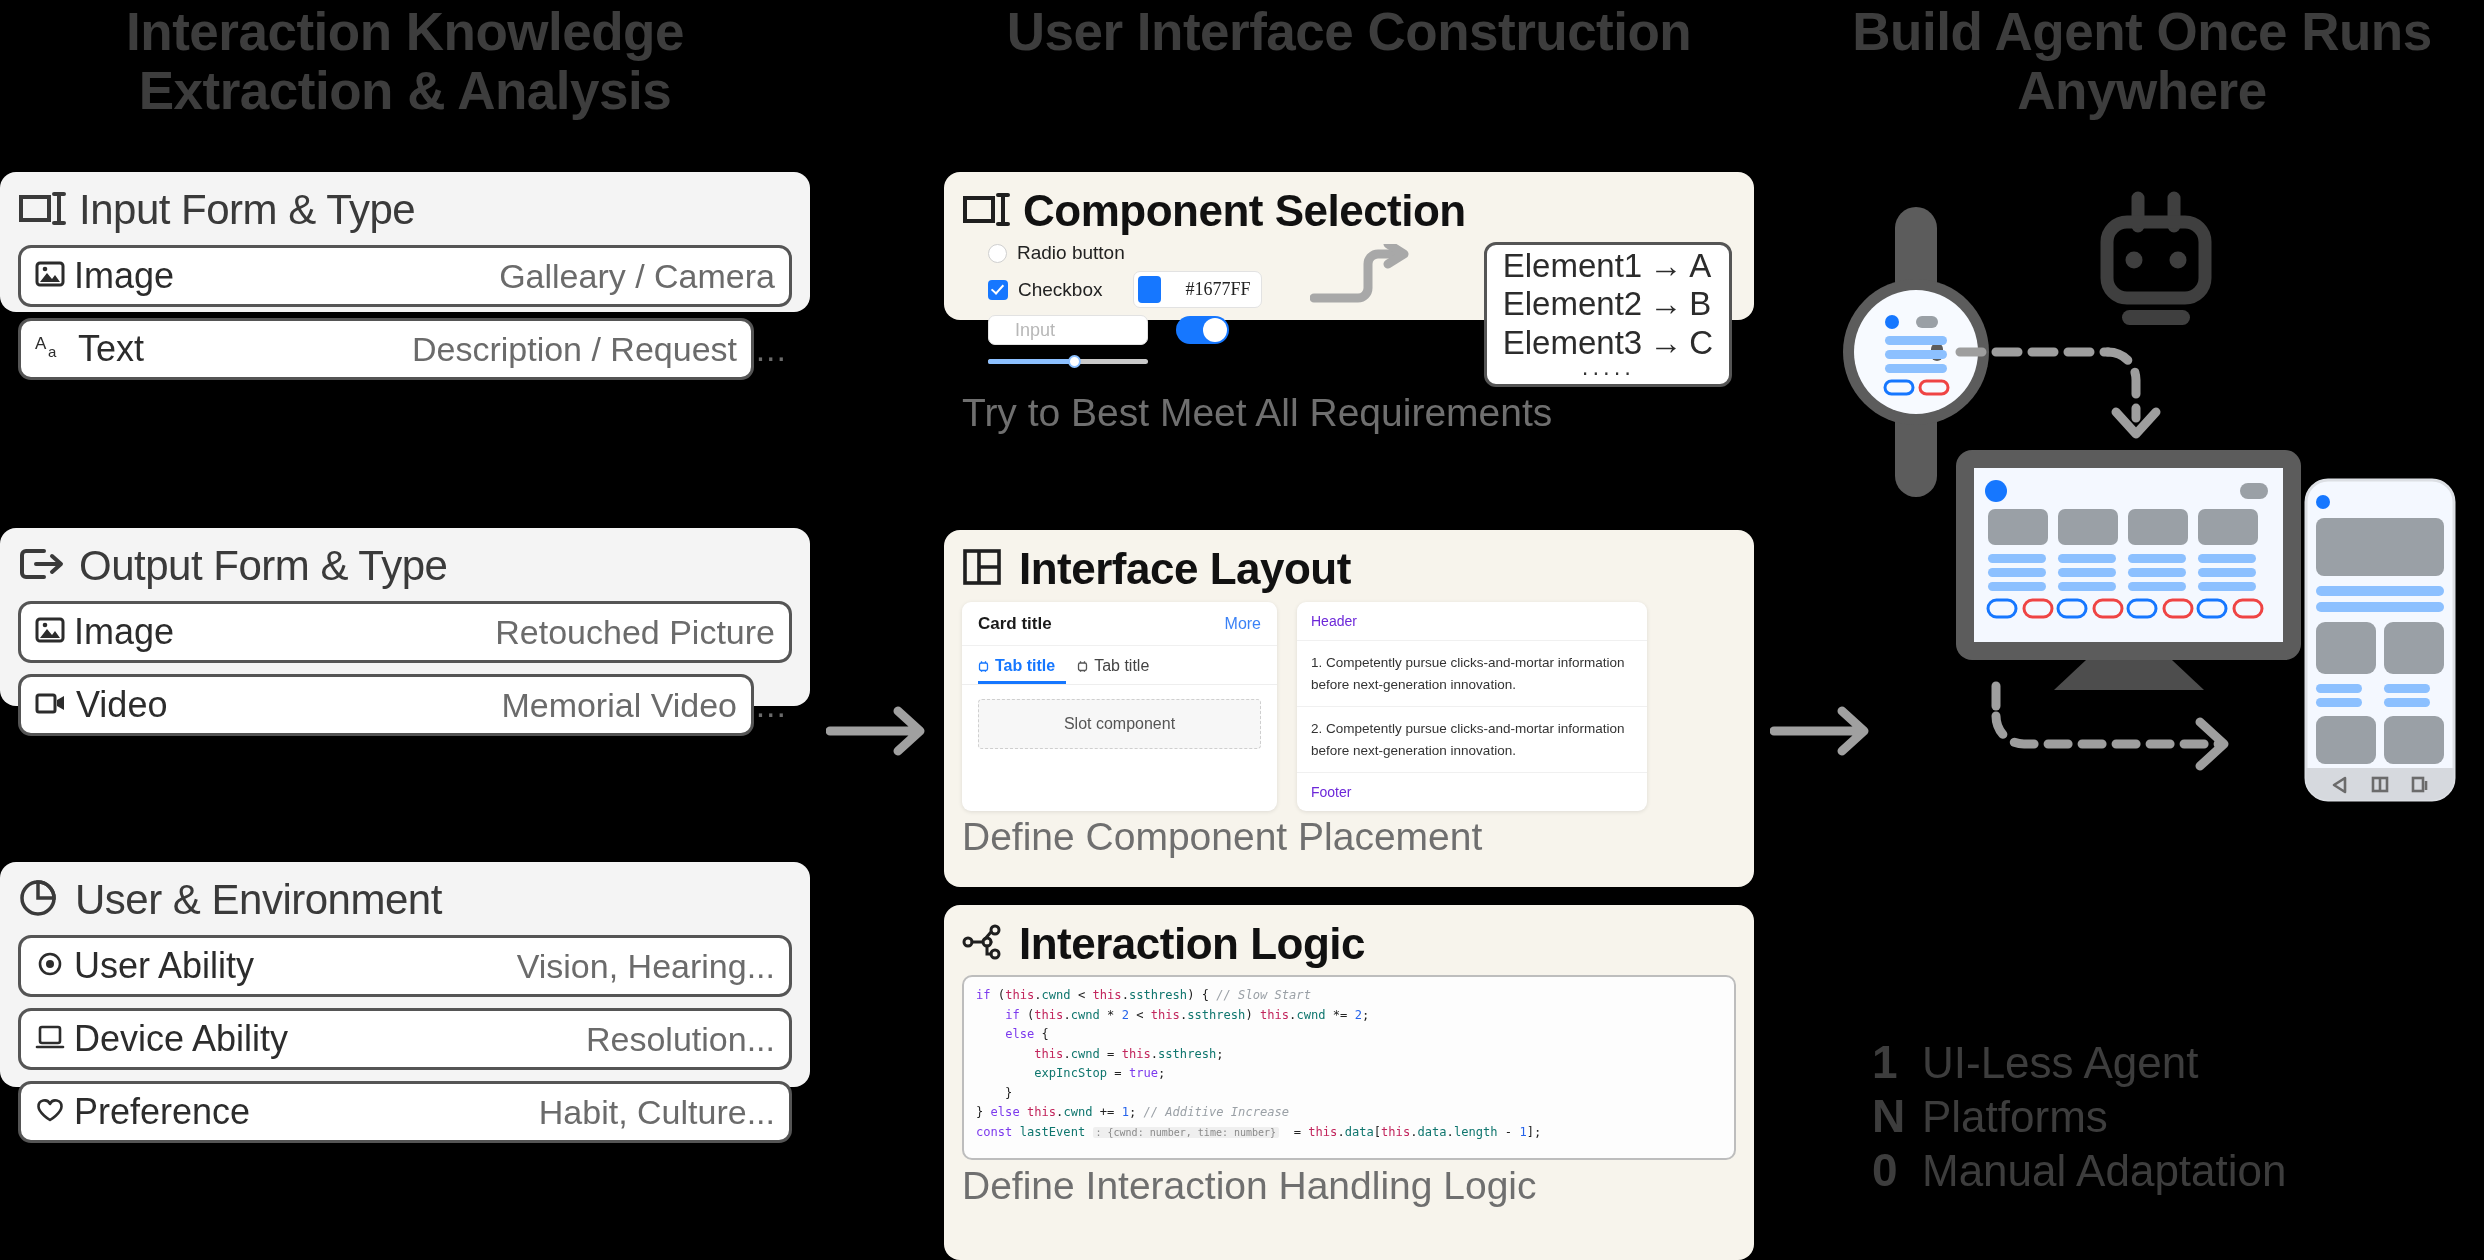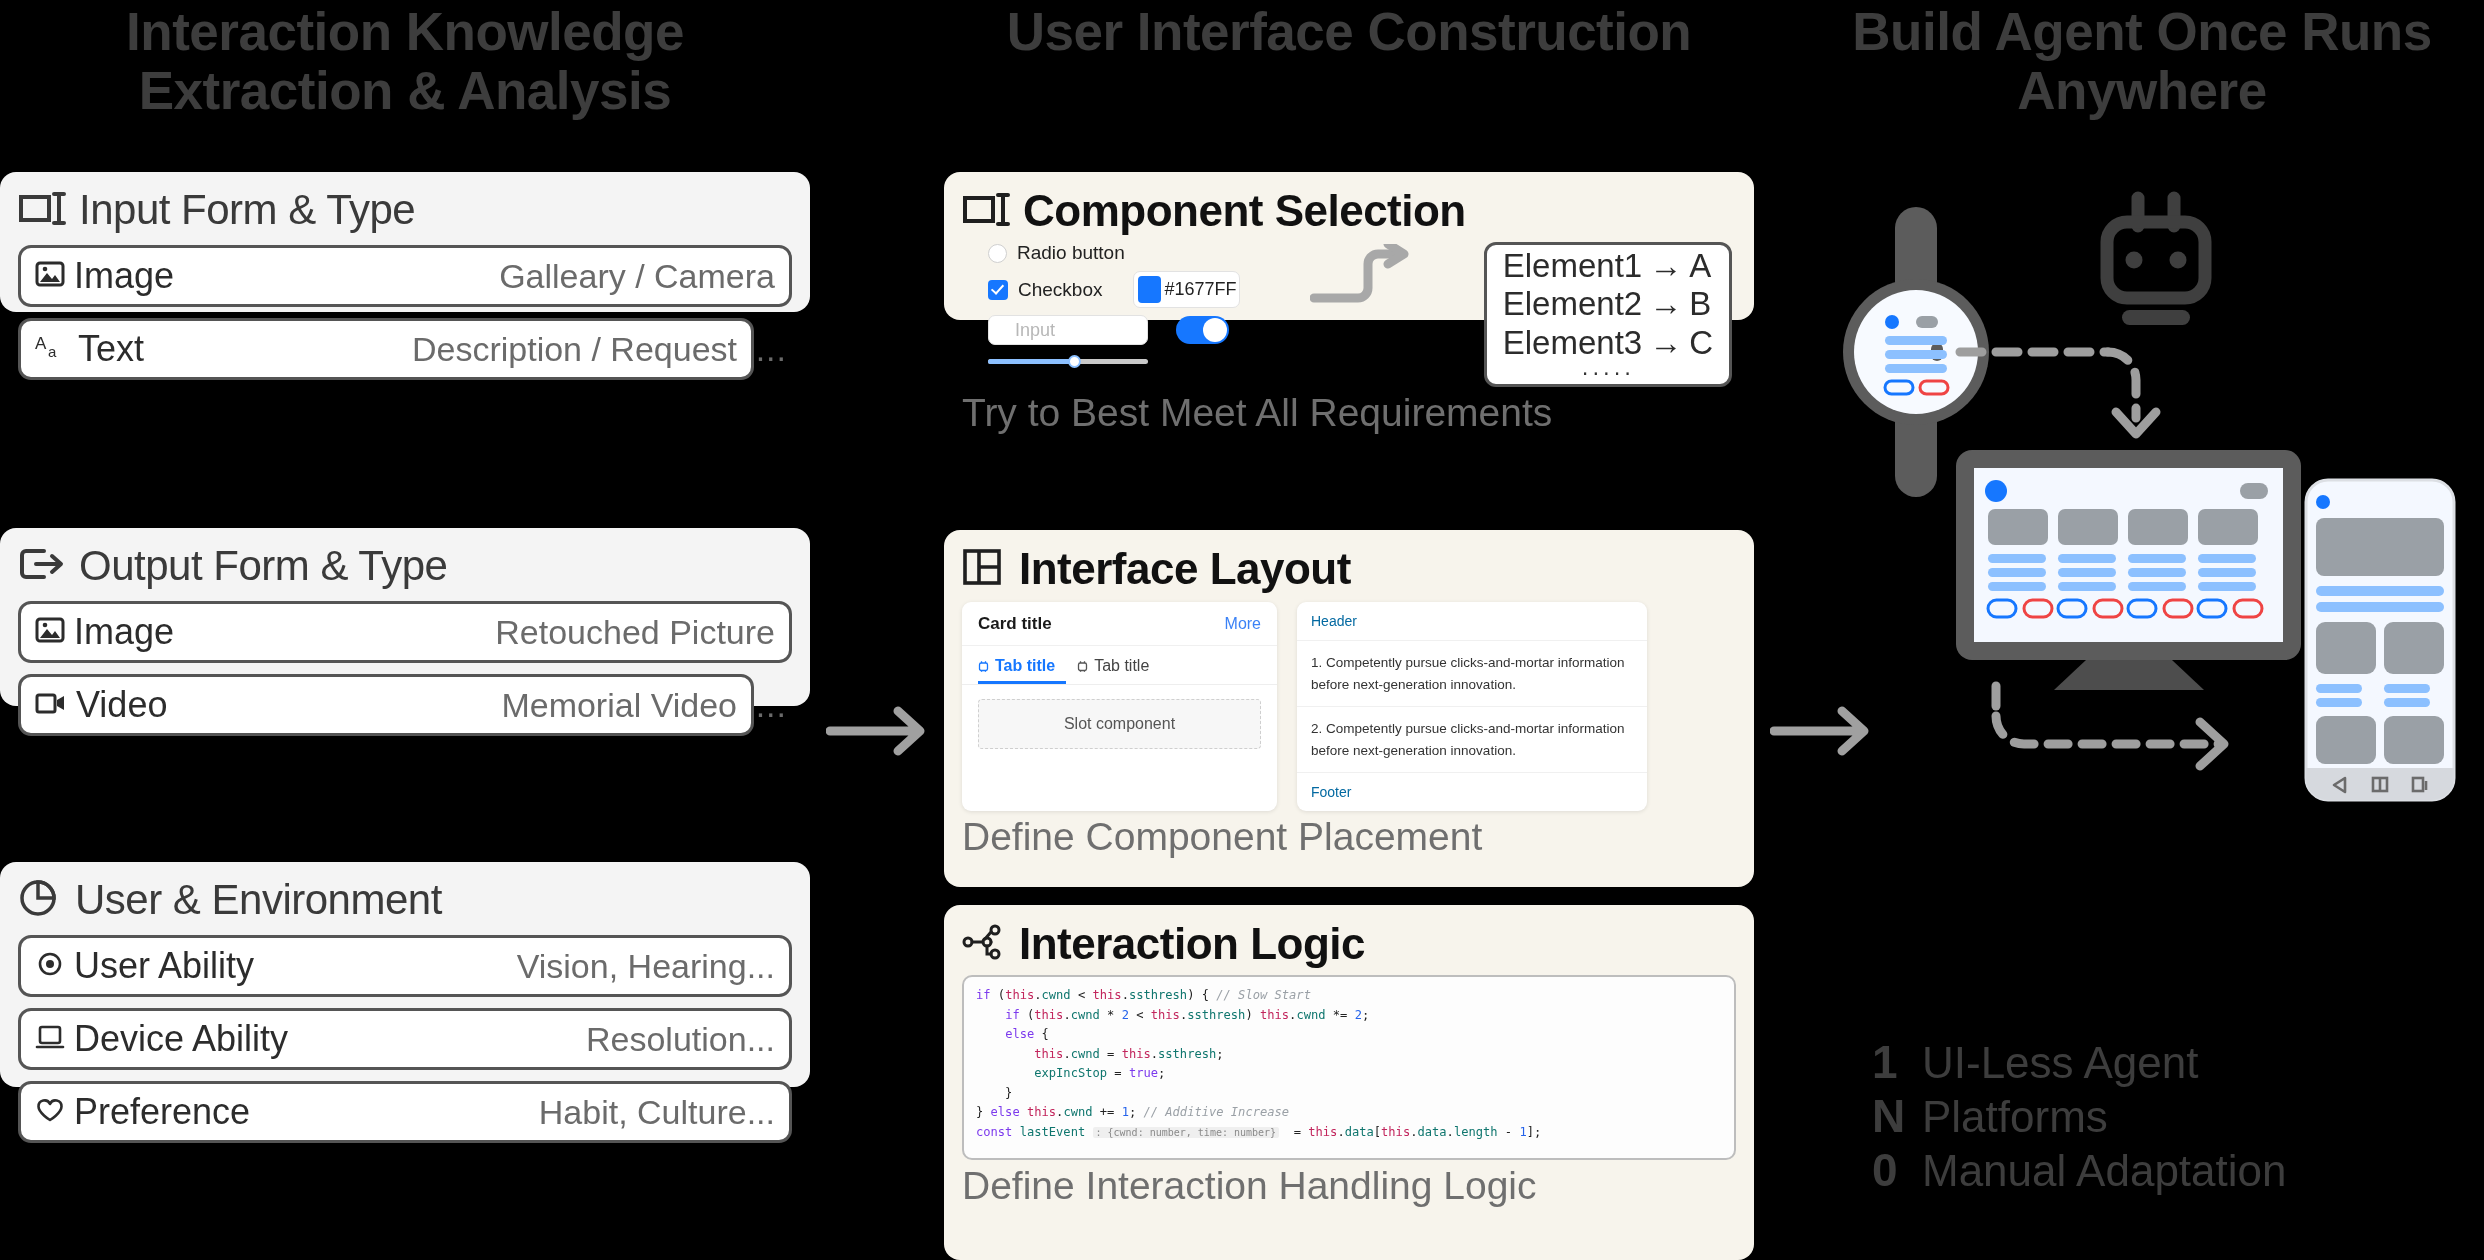--- a/index.html
+++ b/index.html
@@ -89,23 +89,23 @@
   .chk {
     width: 20px; height: 20px; border-radius: 4px; background: #1677FF;
     position: relative;
   }
   .chk::after {
     content: ""; position: absolute; left: 6px; top: 2px;
     width: 5px; height: 10px; border: solid #fff; border-width: 0 2.5px 2.5px 0;
     transform: rotate(42deg);
   }
   .color-chip {
-    display: flex; align-items: center; gap: 4px;
+    display: flex; align-items: center; gap: 25px;
     background: #fff; border: 1px solid #e2e2e2; border-radius: 7px;
-    padding: 4px 2px 4px 4px; margin-left: 20px;
+    padding: 4px 10px 4px 4px; margin-left: 20px; font-family: Liberation Serif, serif;
   }
   .swatch { width: 23px; height: 27px; border-radius: 4px; background: #1677FF; }
   .swatch-hex { font-size: 18px; color: #222; }
   .input-box {
     width: 160px; height: 30px; background: #fff;
     border: 1px solid #e2e2e2; border-radius: 7px;
     display: flex; align-items: center; padding-left: 26px;
     font-size: 18px; color: #b7b7b7;
   }
   .toggle {
@@ -160,21 +160,21 @@
   .slot {
     margin: 14px 16px 16px 16px; height: 50px;
     border: 1.5px dashed #cfcfcf; background: #f7f7f7; border-radius: 4px;
     display: flex; align-items: center; justify-content: center;
     font-size: 16px; color: #555;
   }
   .list-card {
     background: #fff; border-radius: 9px; width: 350px;
     box-shadow: 0 1px 4px rgba(0,0,0,.10); overflow: hidden;
   }
-  .lc-sec { padding: 11px 14px; border-bottom: 1px solid #f0f0f0; font-size: 14px; color: #0369a1; }
+  .lc-sec { padding: 11px 14px; border-bottom: 1px solid #f0f0f0; font-size: 14px; color: #6d28d9; }
   .lc-sec:last-child { border-bottom: none; }
   .lc-sec.body { font-size: 13.5px; line-height: 1.6; color: #333; }
 
   
   #card-logic { left: 944px; top: 905px; width: 810px; height: 355px; }
   .code-box {
     background: #fdfdfd; border: 2.5px solid #bdbdbd; border-radius: 10px;
     margin-top: 6px; padding: 9px 12px;
     font-family: "DejaVu Sans Mono", monospace;
     font-size: 12.1px; line-height: 1.62;

